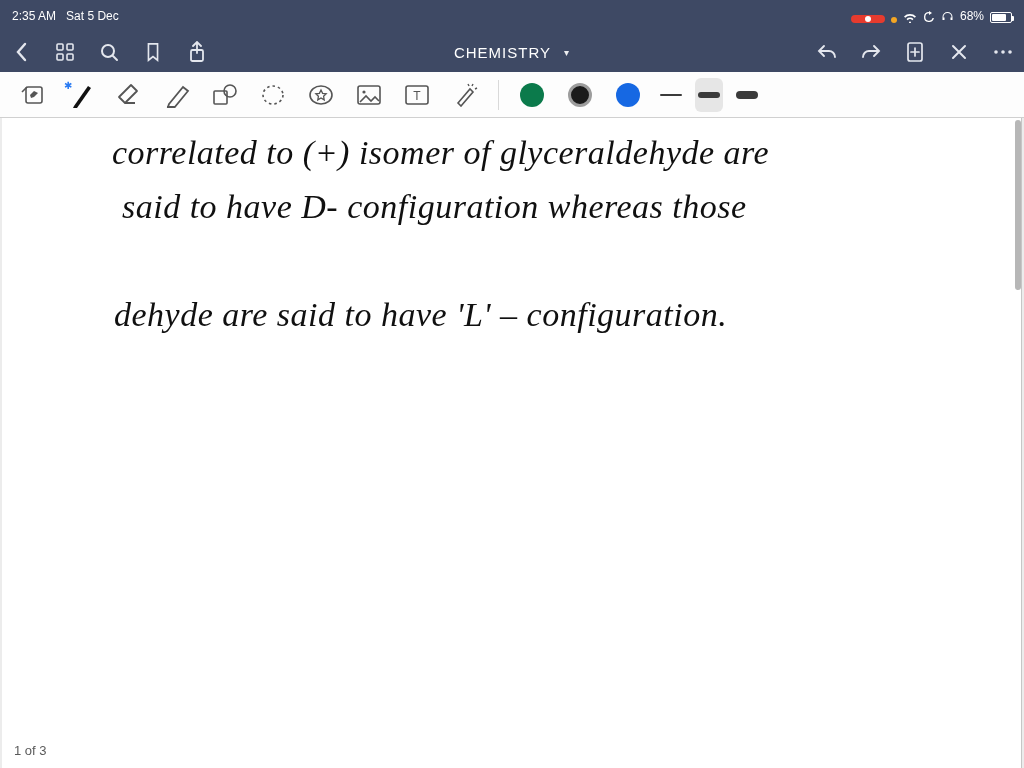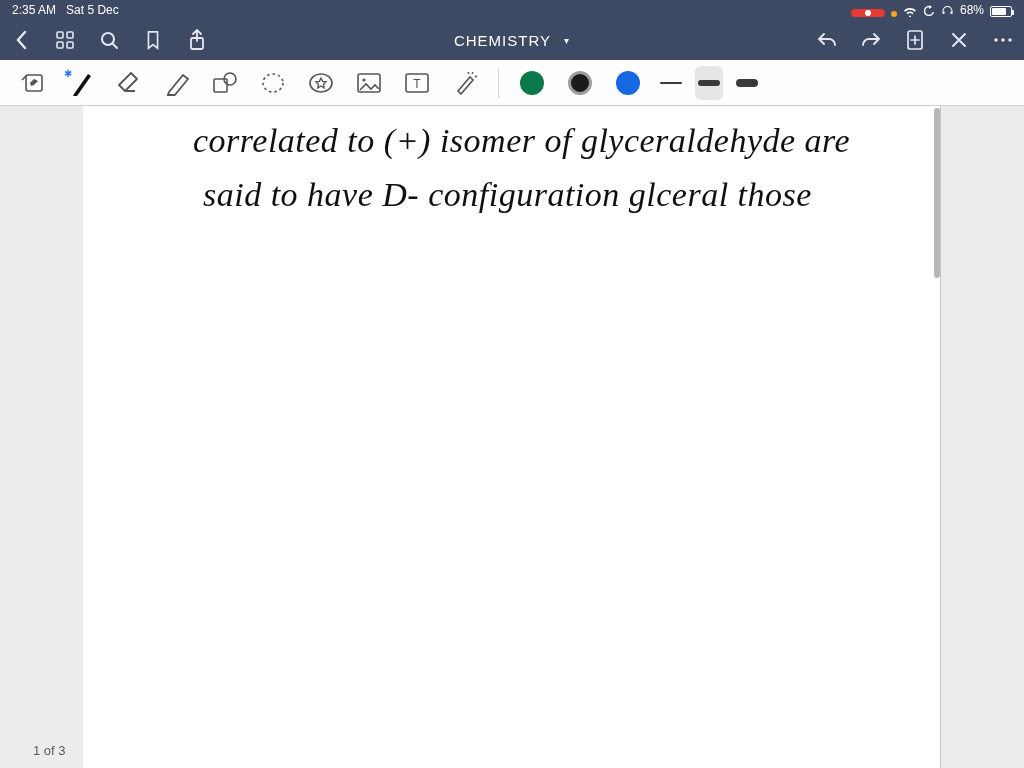--- a/index.html
+++ b/index.html
@@ -6,21 +6,21 @@
   body {
     font-family: -apple-system, BlinkMacSystemFont, "Helvetica Neue", sans-serif;
     width: 1024px; height: 768px; overflow: hidden;
     background: #f2f2f2;
     display: flex; flex-direction: column;
   }
   
   .status-bar {
     height: 20px; background: #3e4964; color: #fff;
     display: flex; justify-content: space-between; align-items: center;
-    font-size: 12px; padding: 4px 12px;
+    font-size: 12px; padding: 16px 12px;
   }
   .status-left { display: flex; gap: 10px; }
   .status-right { display: flex; gap: 6px; align-items: flex-end; }
   .rec-pill {
     background: #e63b2e; border-radius: 10px; padding: 1px 14px;
     display: inline-flex; align-items: center;
   }
   .rec-dot { width:6px; height:6px; background:#fff; border-radius:50%; }
   .orange-dot { width:6px; height:6px; background:#f5a623; border-radius:50%; }
   .batt {
@@ -58,34 +58,34 @@
   .sw-black { background:#1b1b1b; border:3px solid #9d9d9d; box-sizing:border-box;}
   .sw-blue  { background:#1668e3; }
   .stroke { width:28px; display:flex; align-items:center; justify-content:center;}
   .stroke .ln { background:#3a3a3a; border-radius:4px;}
   .ln-thin { width:22px; height:2px;}
   .ln-med  { width:22px; height:6px;}
   .ln-thick{ width:22px; height:8px;}
   
   .canvas-wrap { flex:1; background:#ececec; position:relative; display:flex; justify-content:center;}
   .page {
-    width: 858px; height: 100%; background:#ffffff; position:relative;
+    width: 1020px; height: 100%; background:#ffffff; position:relative;
     box-shadow: inset -1px 0 0 #c6c6c6;
   }
   .scroll-thumb { position:absolute; right:1px; top:2px; width:6px; height:170px; background:#b7b7b7; border-radius:3px;}
   
   .hand {
     position:absolute;
     font-family: "Segoe Script", "Bradley Hand", "Comic Sans MS", cursive;
     color:#101010; font-size:34px; line-height:1.0;
     letter-spacing:0.5px; white-space:nowrap;
     font-style: italic;
   }
   .page-counter {
-    position:absolute; left:14px; bottom:10px; font-size:13px; color:#5a5a5a;margin-left:19px;
+    position:absolute; left:14px; bottom:10px; font-size:13px; color:#5a5a5a;
   }
   .chev-small { font-size:10px; opacity:.9;}
   svg { display:block; }
 </style>
 </head>
 <body>
 
 <div class="status-bar">
   <div class="status-left">
     <span>2:35 AM</span>
@@ -271,16 +271,17 @@
         <div class="ln ln-thick"></div>
       </div>
   </div>
 </div>
 
 <div class="canvas-wrap">
   <div class="page">
     <div class="scroll-thumb"></div>
 
     <div class="hand" style="left:110px; top:18px;">correlated   to   (+)  isomer    of    glyceraldehyde   are</div>
-    <div class="hand" style="left:120px; top:72px;">said    to    have      D-  configuration    glceral    those</div>
+    <div class="hand" style="left:120px; top:72px;">said    to    have      D-  configuration    whereas    those</div>
+    <div class="hand" style="left:112px; top:180px;">dehyde    are    said    to    have    'L'  –  configuration.</div>
   </div>
   <div class="page-counter">1 of 3</div>
 </div>
 
 </body></html>

